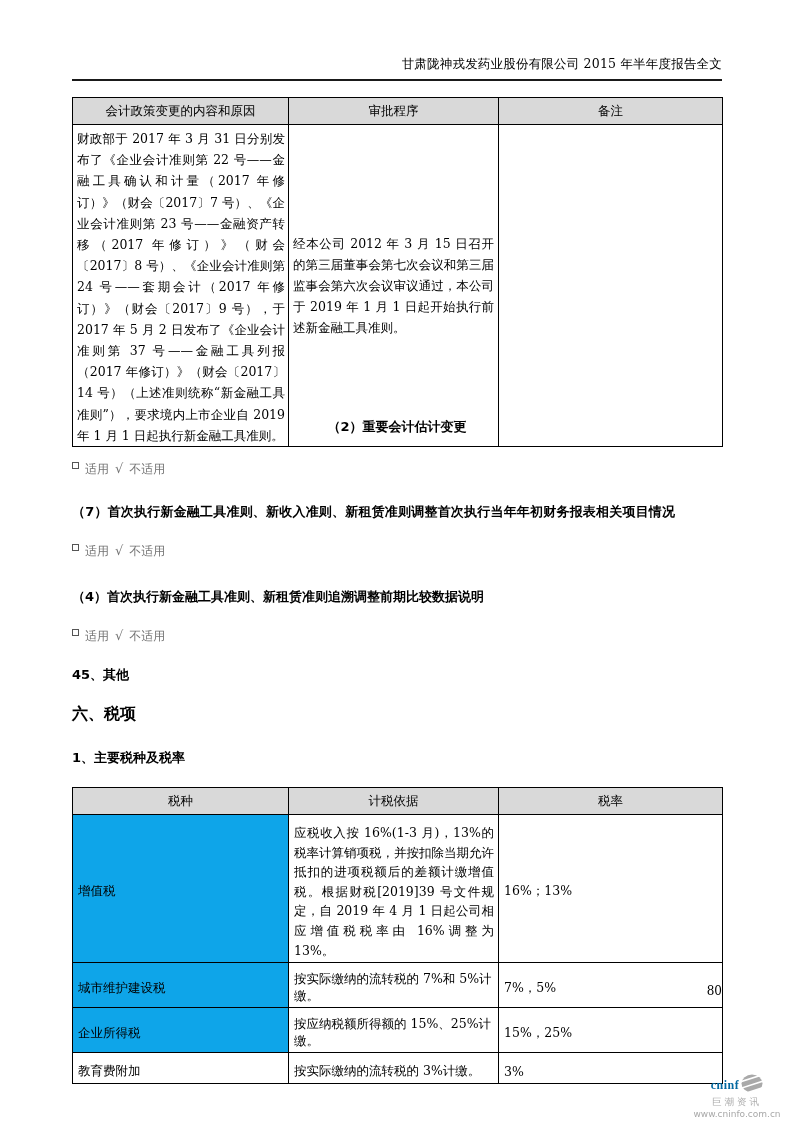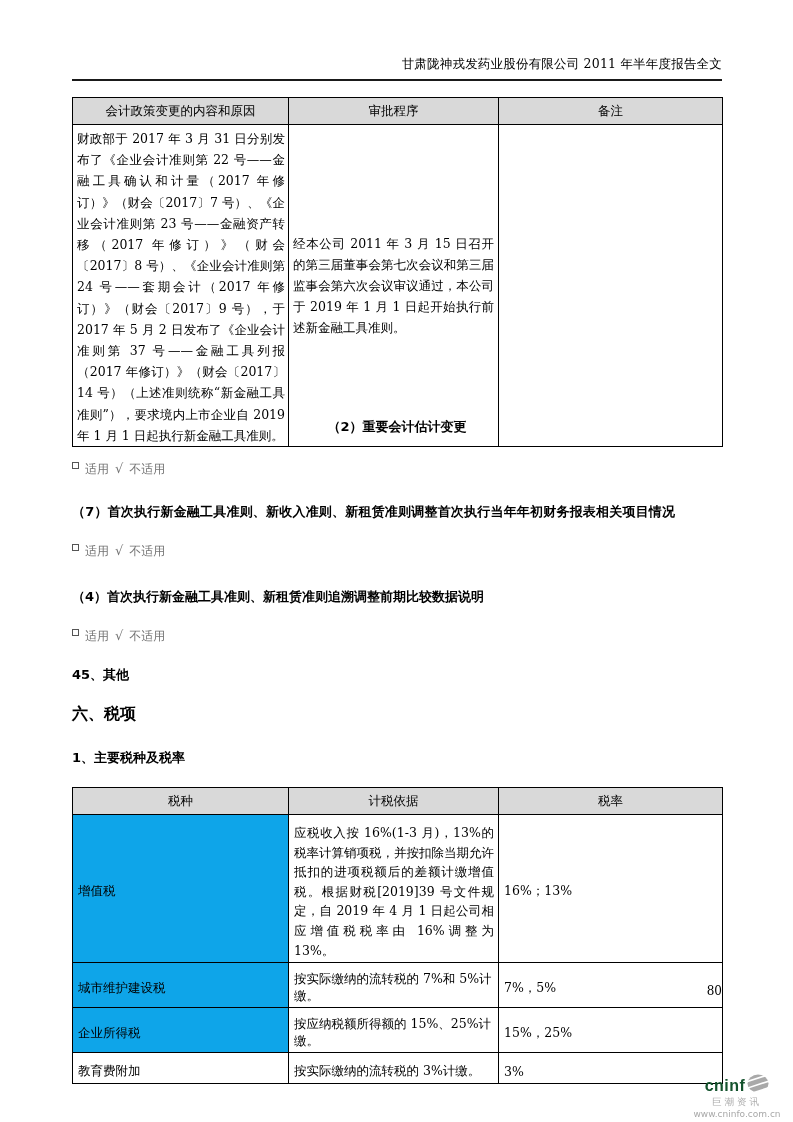--- a/index.html
+++ b/index.html
@@ -53,47 +53,47 @@
   .tax-table td { vertical-align:middle; padding:8px 4px 2px 5px; }
   .tax-table td.shaded { background:#0ea5e9; }
   .tax-table td.basis-vat { line-height:19.6px; text-align:justify; height:119px; }
   .tax-table tr.small-row td { height:31px; }
 
   .page-number { top:984px; text-align:right; font-size:12px; }
 
   
   .cninfo-logo { position:absolute; right:8px; top:1074px; width:96px; text-align:center; color:#9e9e9e; }
   .logo-top { display:flex; align-items:center; justify-content:center; gap:2px; }
-  .logo-brand { font-family:Liberation Sans, sans-serif; font-weight:bold; font-size:16px; color:#14532d; letter-spacing:0.5px; }
+  .logo-brand { font-family:Liberation Serif, serif; font-weight:bold; font-size:12px; color:#0369a1; letter-spacing:0.5px; }
   .logo-sub { font-size:9.5px; letter-spacing:3px; color:#adadad; margin-top:-1px; }
   .logo-url { font-size:9px; color:#a8a8a8; font-family:"DejaVu Sans","Liberation Sans",sans-serif; }
 </style>
 </head>
 <body>
 
 <div class="sheet">
 
-  <div class="abs doc-header">甘肃陇神戎发药业股份有限公司 2011 年半年度报告全文</div>
+  <div class="abs doc-header">甘肃陇神戎发药业股份有限公司 2015 年半年度报告全文</div>
   <div class="abs head-rule"></div>
 
   <table class="abs policy-table">
     <colgroup>
         <col class="c1">
         <col class="c2">
         <col class="c3">
       </colgroup>
     <tbody>
         <tr>
       <th>会计政策变更的内容和原因</th>
       <th>审批程序</th>
       <th>备注</th>
     </tr>
     <tr>
       <td class="content">财政部于 2017 年 3 月 31 日分别发布了《企业会计准则第 22 号——金融工具确认和计量（2017 年修订）》（财会〔2017〕7 号）、《企业会计准则第 23 号——金融资产转移（2017 年修订）》（财会〔2017〕8 号）、《企业会计准则第 24 号——套期会计（2017 年修订）》（财会〔2017〕9 号），于 2017 年 5 月 2 日发布了《企业会计准则第 37 号——金融工具列报（2017 年修订）》（财会〔2017〕14 号）（上述准则统称“新金融工具准则”），要求境内上市企业自 2019 年 1 月 1 日起执行新金融工具准则。</td>
-      <td class="approval">经本公司 2011 年 3 月 15 日召开的第三届董事会第七次会议和第三届监事会第六次会议审议通过，本公司于 2019 年 1 月 1 日起开始执行前述新金融工具准则。</td>
+      <td class="approval">经本公司 2012 年 3 月 15 日召开的第三届董事会第七次会议和第三届监事会第六次会议审议通过，本公司于 2019 年 1 月 1 日起开始执行前述新金融工具准则。</td>
       <td class="note"></td>
     </tr>
   </tbody>
     </table>
 
   <div class="abs sec sec-2">（2）重要会计估计变更</div>
   <div class="abs cb-line cb-1">
     <span class="cb-box"></span>
     <span>适用</span>
     <span class="cb-check">√</span>

